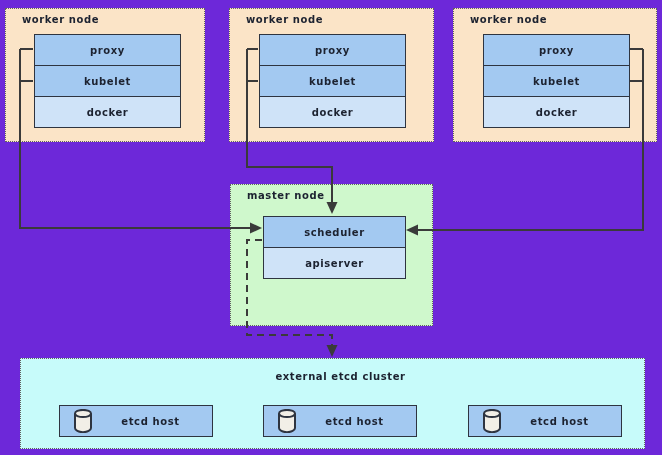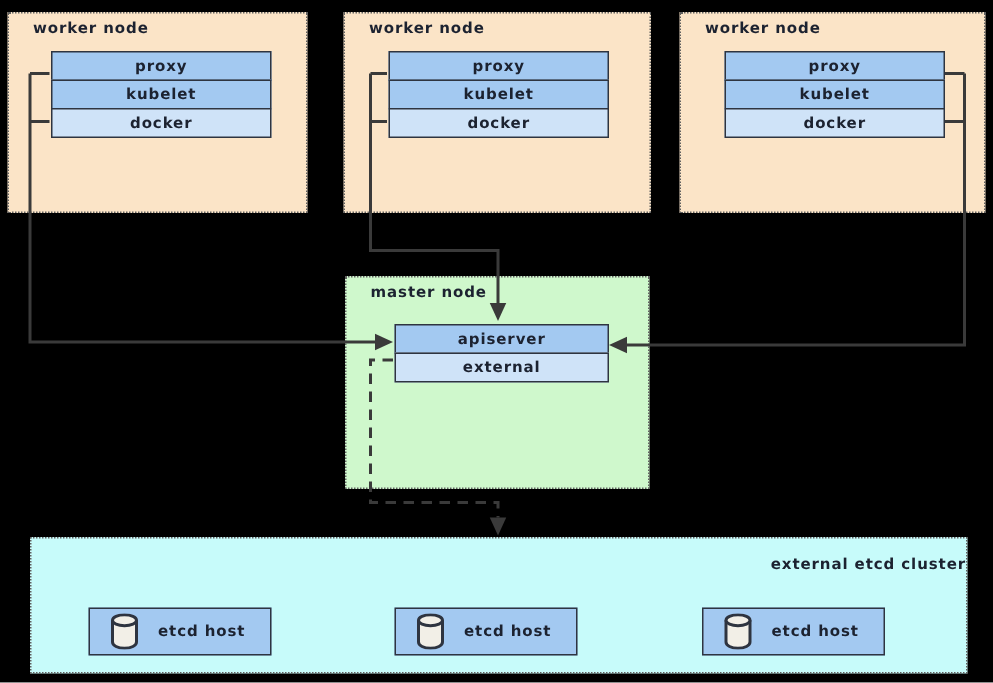--- a/index.html
+++ b/index.html
@@ -1,52 +1,52 @@
 <!DOCTYPE html>
 <html style="--worker-bg: #fbe4c7; --master-bg: #cff8cc; --etcd-bg: #c7fbfa; --comp-blue: #a3c9f1; --comp-light-blue: #cfe3f8; --box-border: #2e3440; --outer-border: #606060; --line: #3a3a3a; --text: #1c2230; --cylinder-fill: #f2efe7;"><head>
 <meta charset="utf-8">
 <style>
   html,body{margin:0;padding:0;background:#fff;}
   .canvas{
     position:relative;
     width:662px;height:455px;
-    background:#000000;
+    background:#6d28d9;
     font-family:"DejaVu Sans","Liberation Sans",sans-serif;
     font-weight:bold;
     color:var(--text,#1c2230);
     overflow:hidden;
   }
   .node{
     position:absolute;
     border:1px dotted var(--outer-border,#606060);
     box-sizing:border-box;
   }
   .worker{background:var(--worker-bg,#fbe4c7);}
   .master{background:var(--master-bg,#cff8cc);text-decoration:underline;}
   .etcd{background:var(--etcd-bg,#c7fbfa);}
   .node-title{
     position:absolute;left:16px;top:5px;
     font-size:10px;letter-spacing:0.6px;white-space:nowrap;
   }
   .etcd .node-title{
-    left:16px;right:0;top:12px;text-align:right;
+    left:16px;right:0;top:12px;text-align:center;
   }
   .stack{position:absolute;}
   .comp{
-    height:20px;margin-top:-1px;
+    height:32px;margin-top:-1px;
     border:1px solid var(--box-border,#2e3440);
     box-sizing:border-box;
     display:flex;align-items:center;justify-content:center;
     font-size:10px;letter-spacing:0.6px;white-space:nowrap;
   }
   .comp:first-child{margin-top:0;}
   .blue{background:var(--comp-blue,#a3c9f1);}
   .light{background:var(--comp-light-blue,#cfe3f8);}
   .host{
-    position:absolute;top:46px;width:122px;height:32px;
+    position:absolute;top:46px;width:154px;height:32px;
     background:var(--comp-blue,#a3c9f1);
     border:1px solid var(--box-border,#2e3440);
     box-sizing:border-box;
     display:flex;align-items:center;
     font-size:10px;letter-spacing:0.6px;
   }
   .cyl{margin-left:13px;width:20px;height:24px;display:block;flex:0 0 auto;}
   .host-label{flex:1;text-align:center;padding-right:4px;}
   .wires{
     position:absolute;left:0;top:0;width:662px;height:455px;
@@ -84,22 +84,22 @@
     <div class="stack" style="left:29px;top:25px;width:147px">
       <div class="comp blue">proxy</div>
       <div class="comp blue">kubelet</div>
       <div class="comp light">docker</div>
     </div>
   </section>
 
   <section class="node master" style="left:230px;top:184px;width:203px;height:142px">
     <div class="node-title">master node</div>
     <div class="stack" style="left:32px;top:31px;width:143px">
-      <div class="comp blue">apiserver</div>
-      <div class="comp light">external</div>
+      <div class="comp blue">scheduler</div>
+      <div class="comp light">apiserver</div>
     </div>
   </section>
 
   <section class="node etcd" style="left:20px;top:358px;width:625px;height:91px">
     <div class="node-title">external etcd cluster</div>
 
     <div class="host" style="left:38px">
       <svg class="cyl" viewBox="0 0 20 24">
         <path d="M2 4.5 V19 a8 4.2 0 0 0 16 0 V4.5" fill="#f2efe7" stroke="#2e3440" stroke-width="2"></path>
         <ellipse cx="10" cy="4.5" rx="8" ry="3.6" fill="#f2efe7" stroke="#2e3440" stroke-width="2"></ellipse>

